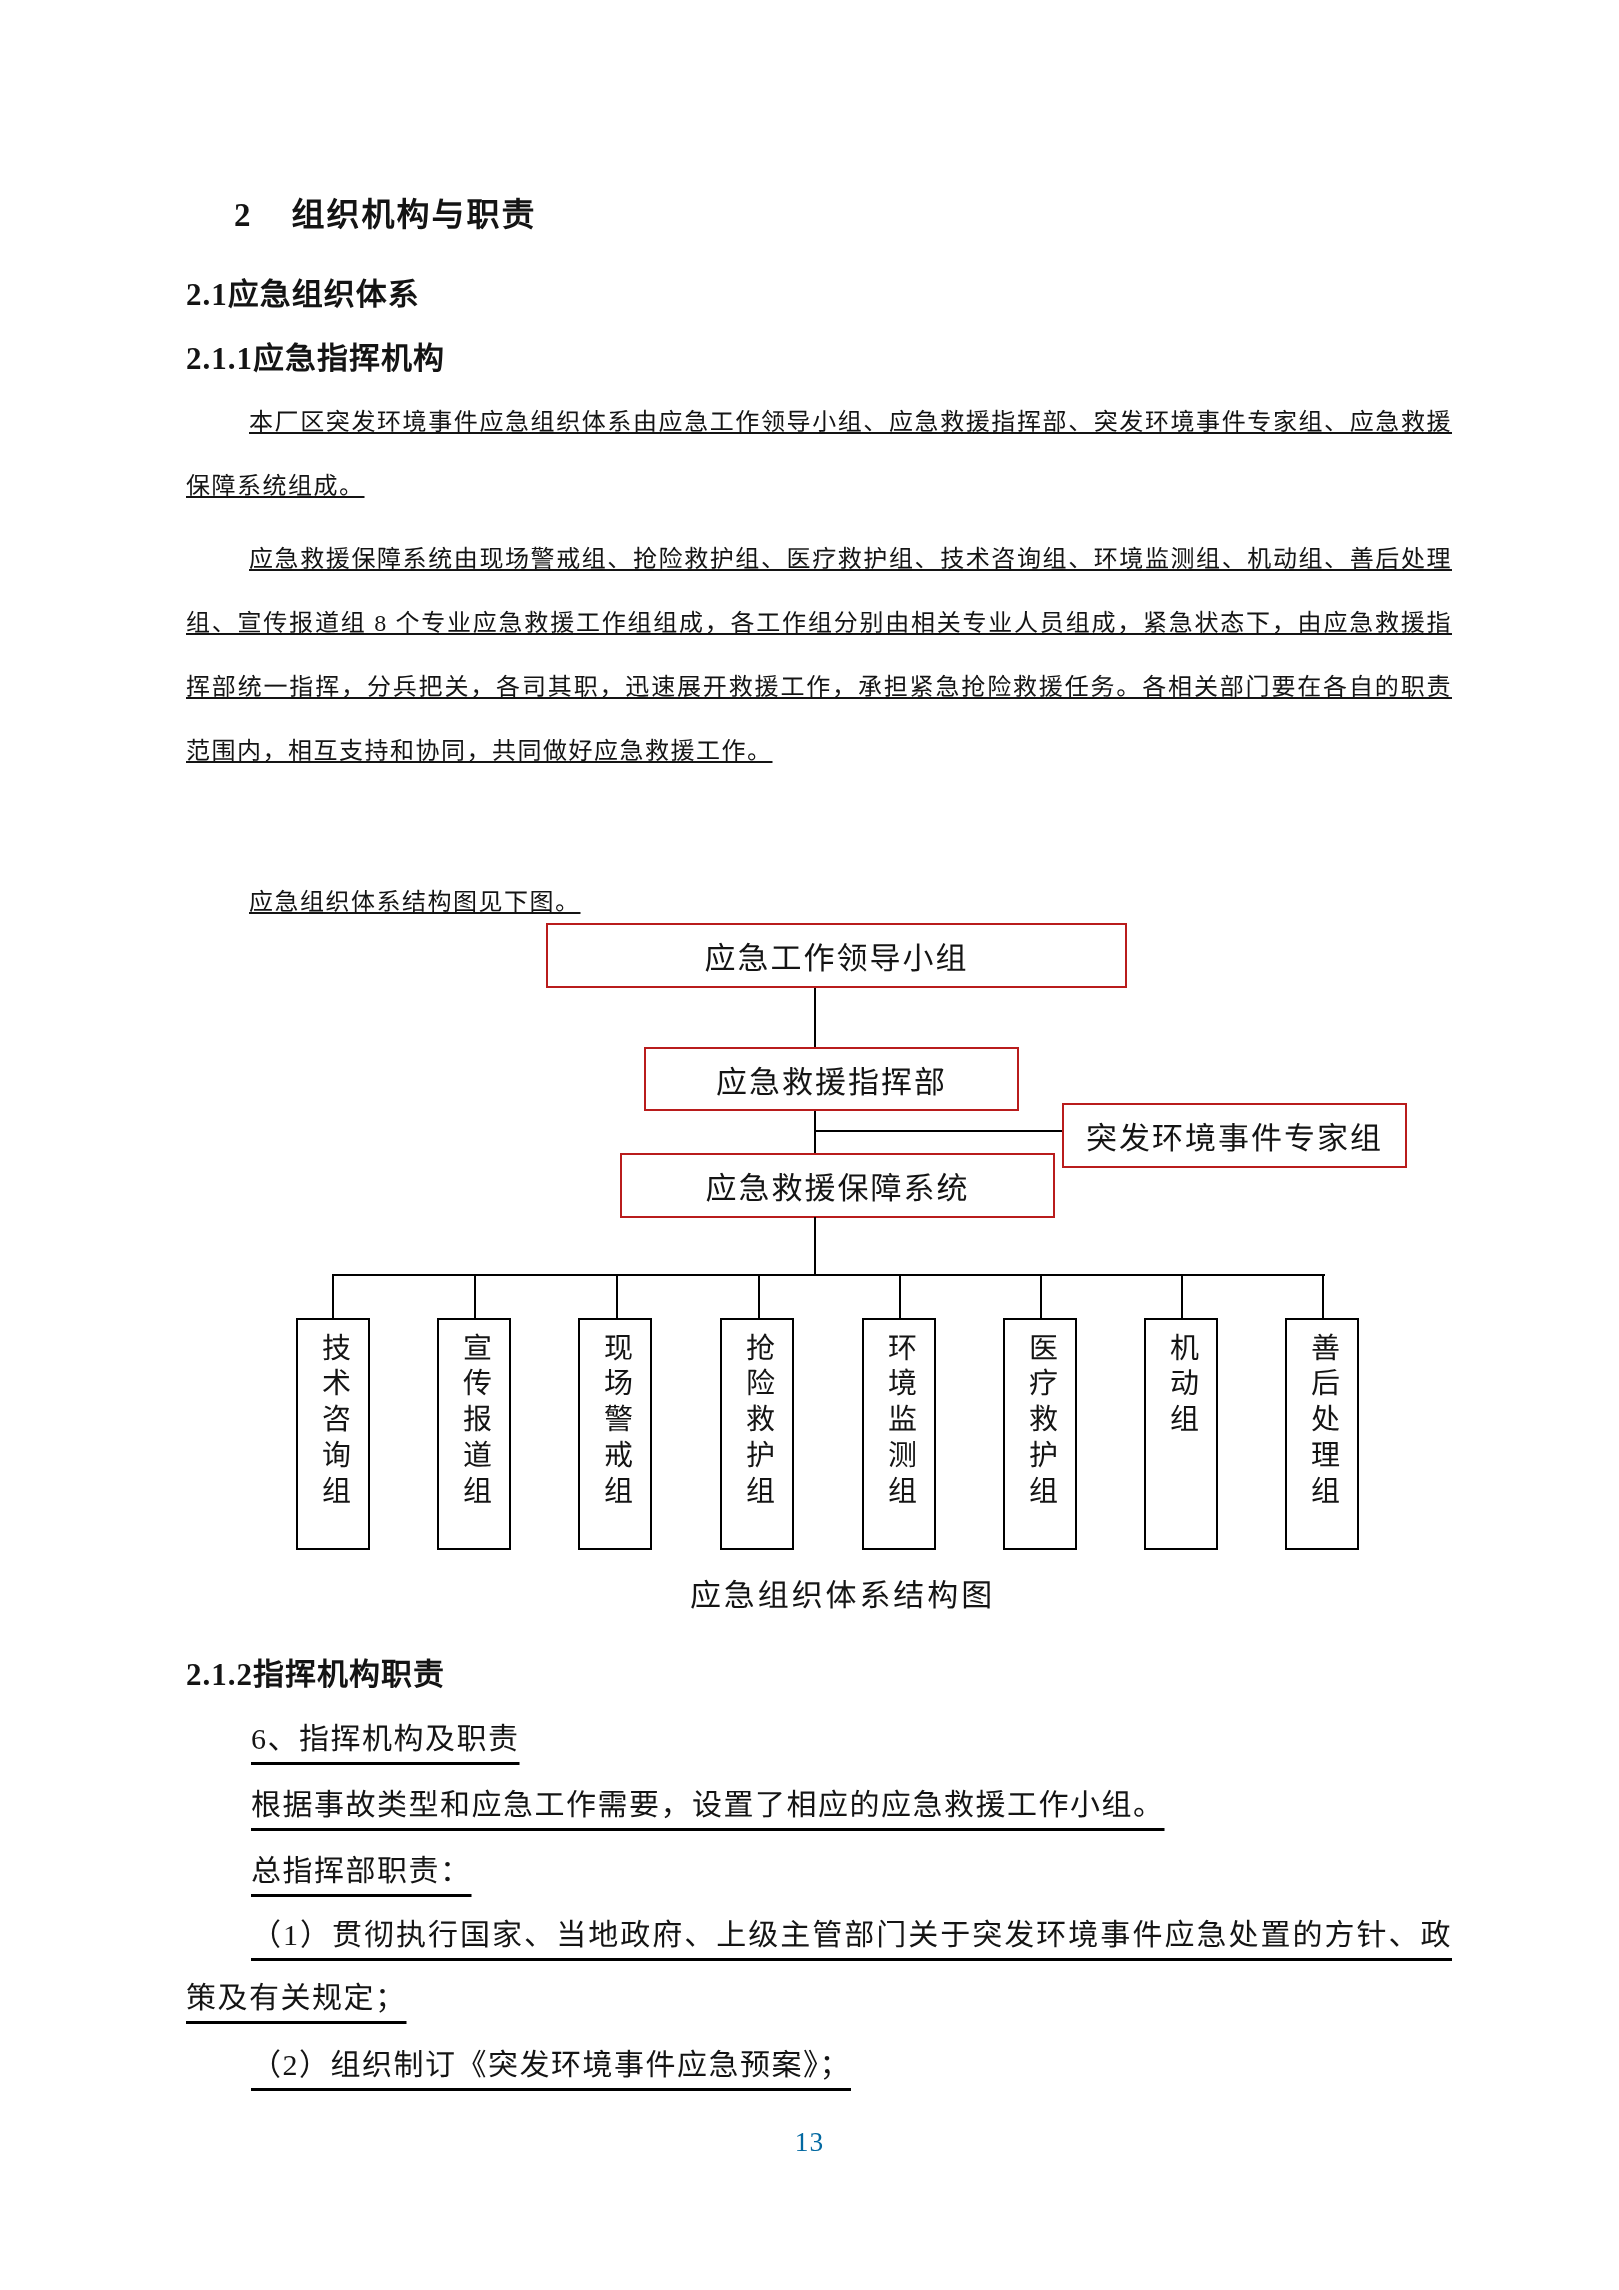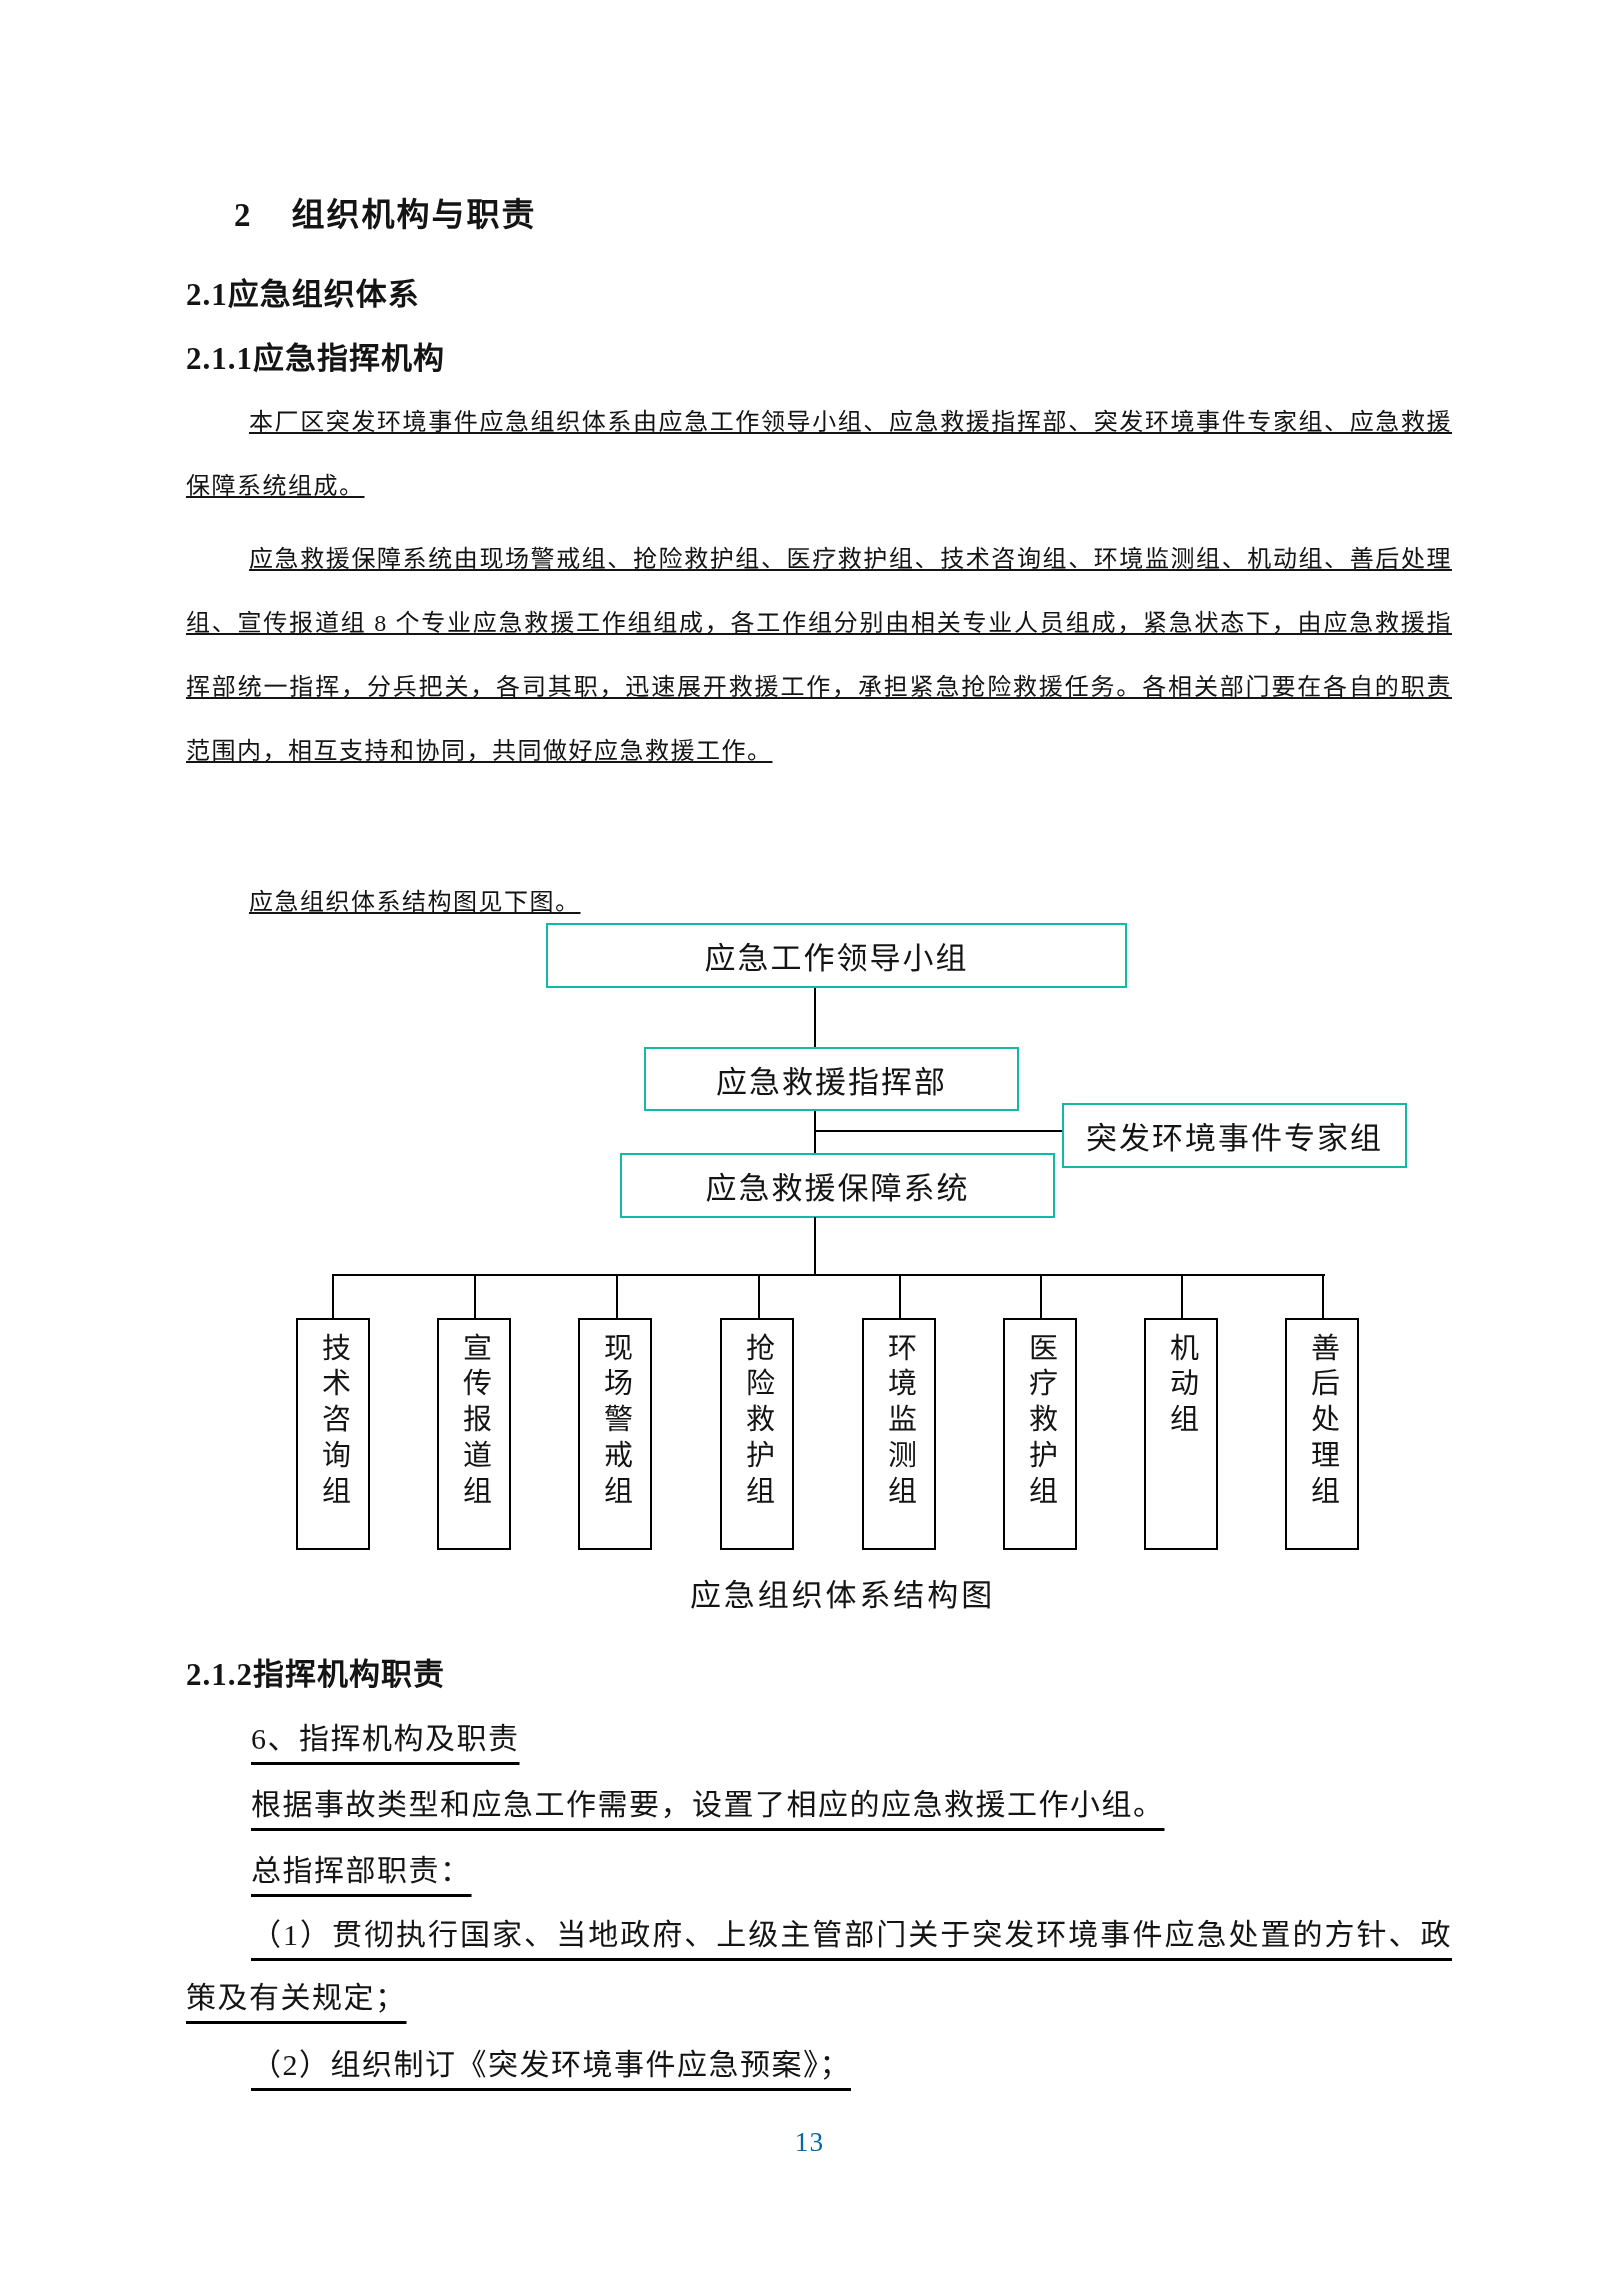--- a/index.html
+++ b/index.html
@@ -25,21 +25,21 @@
     text-align:justify; text-justify:inter-ideograph;
     text-indent:63px;
     text-decoration:underline;
   }
   .p1 { top:390px; }
   .p2 { top:527px; }
   .p3 { top:870px; text-align:left; }
   
   .dbox {
     position:absolute; box-sizing:border-box;
-    border:2px solid #14b8a6; background:#fff;
+    border:2px solid #b91c1c; background:#fff;
     display:flex; align-items:center; justify-content:center;
     font-size:31px; letter-spacing:2px; white-space:nowrap;
   }
   .box-l1 { left:546px;  top:923px;  width:581px; height:65px; }
   .box-l2 { left:644px;  top:1047px; width:375px; height:64px; }
   .box-ex { left:1062px; top:1103px; width:345px; height:65px; }
   .box-l3 { left:620px;  top:1153px; width:435px; height:65px; }
   .vline, .hline { position:absolute; background:#000; }
   .vline { width:2px; }
   .hline { height:2px; }

